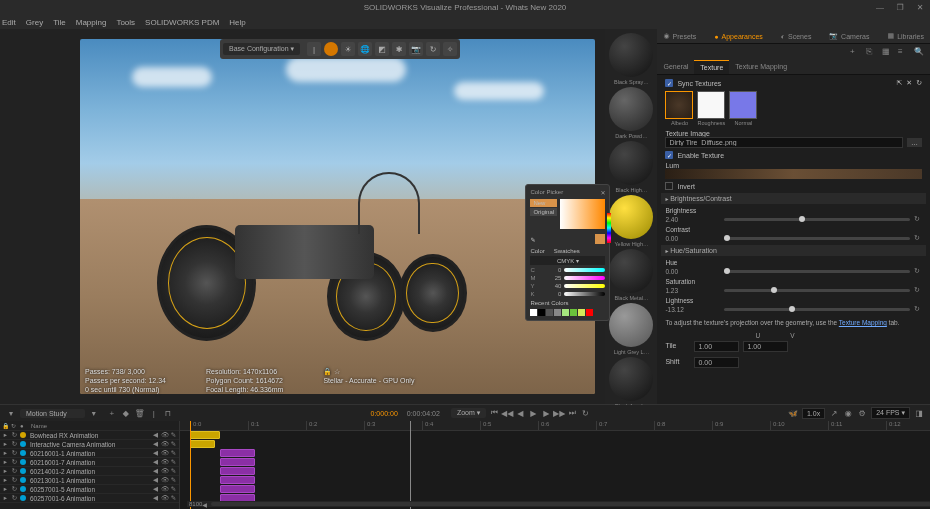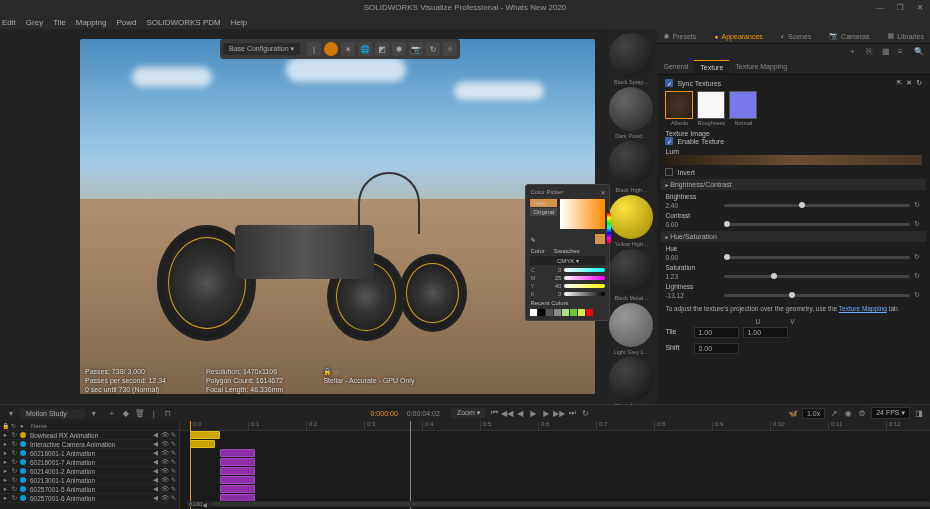--- a/index.html
+++ b/index.html
@@ -124,21 +124,21 @@
     <span>❐</span>
     <span>✕</span>
   </div>
 </div>
 
 <div class="menubar">
   <span>Edit</span>
   <span>Grey</span>
   <span>Tile</span>
   <span>Mapping</span>
-  <span>Powd</span>
+  <span>Tools</span>
   <span>SOLIDWORKS PDM</span>
   <span>Help</span>
 </div>
 
 <div class="workspace">
 
   <div class="viewport">
     <div class="viewport-img">
       <div class="cloud c1"></div>
       <div class="cloud c2"></div>
@@ -303,20 +303,24 @@
               <div class="tex-thumb rough"></div>
               <div class="tex-label">Roughness</div>
             </div>
             <div>
               <div class="tex-thumb normal"></div>
               <div class="tex-label">Normal</div>
             </div>
           </div>
         <div style="margin-top:4px">Texture Image</div>
         <div class="prop-row">
+          <input class="prop-input" value="Dirty Tire_Diffuse.png" style="">
+          <span style="background:#333;padding:1px 4px">…</span>
+        </div>
+        <div class="prop-row">
           <span class="checkbox">✓</span>
           <span>Enable Texture</span>
         </div>
         <div>Lum</div>
         <div class="luminance"></div>
         <div class="prop-row">
           <span style="width:8px;height:8px;border:1px solid #555"></span>
           <span>Invert</span>
         </div>
         <div class="section-head">Brightness/Contrast</div>

